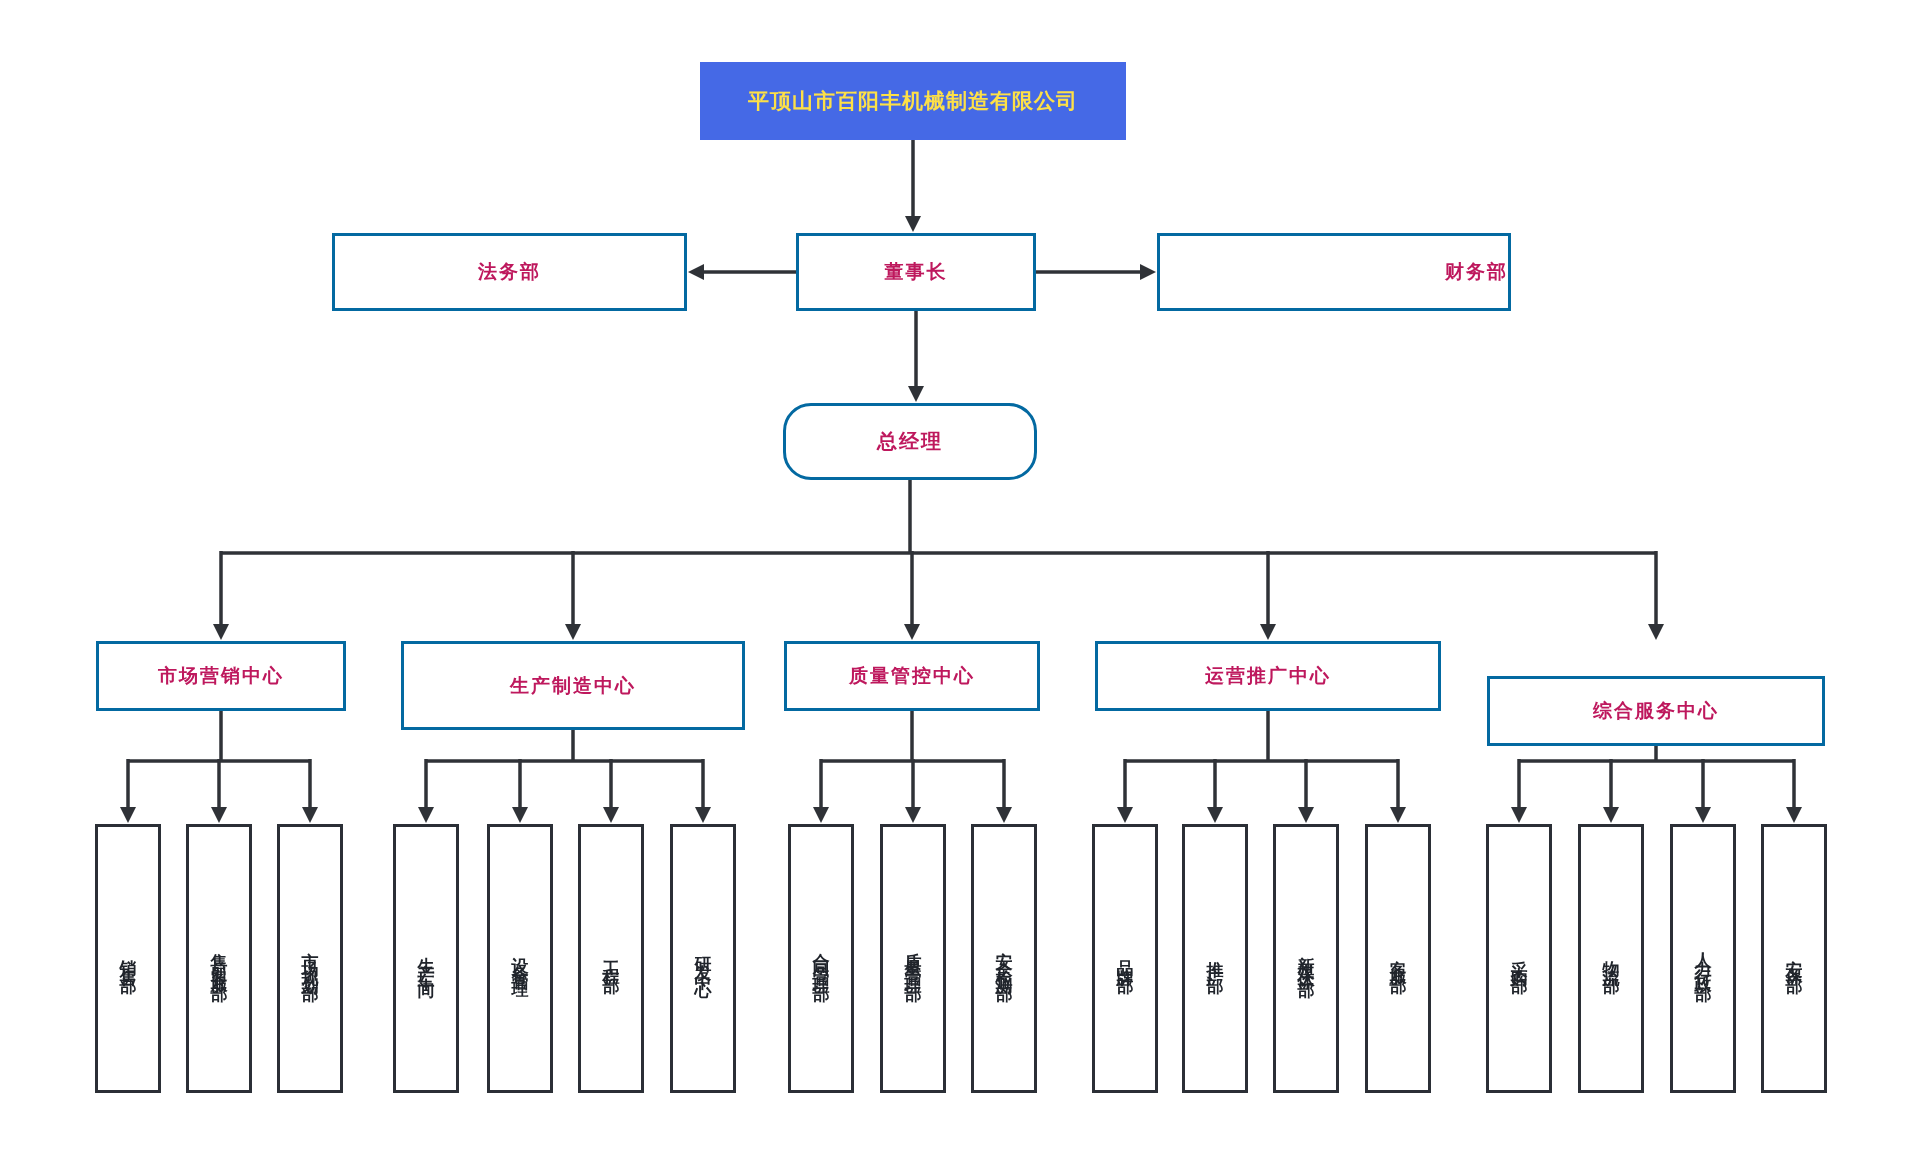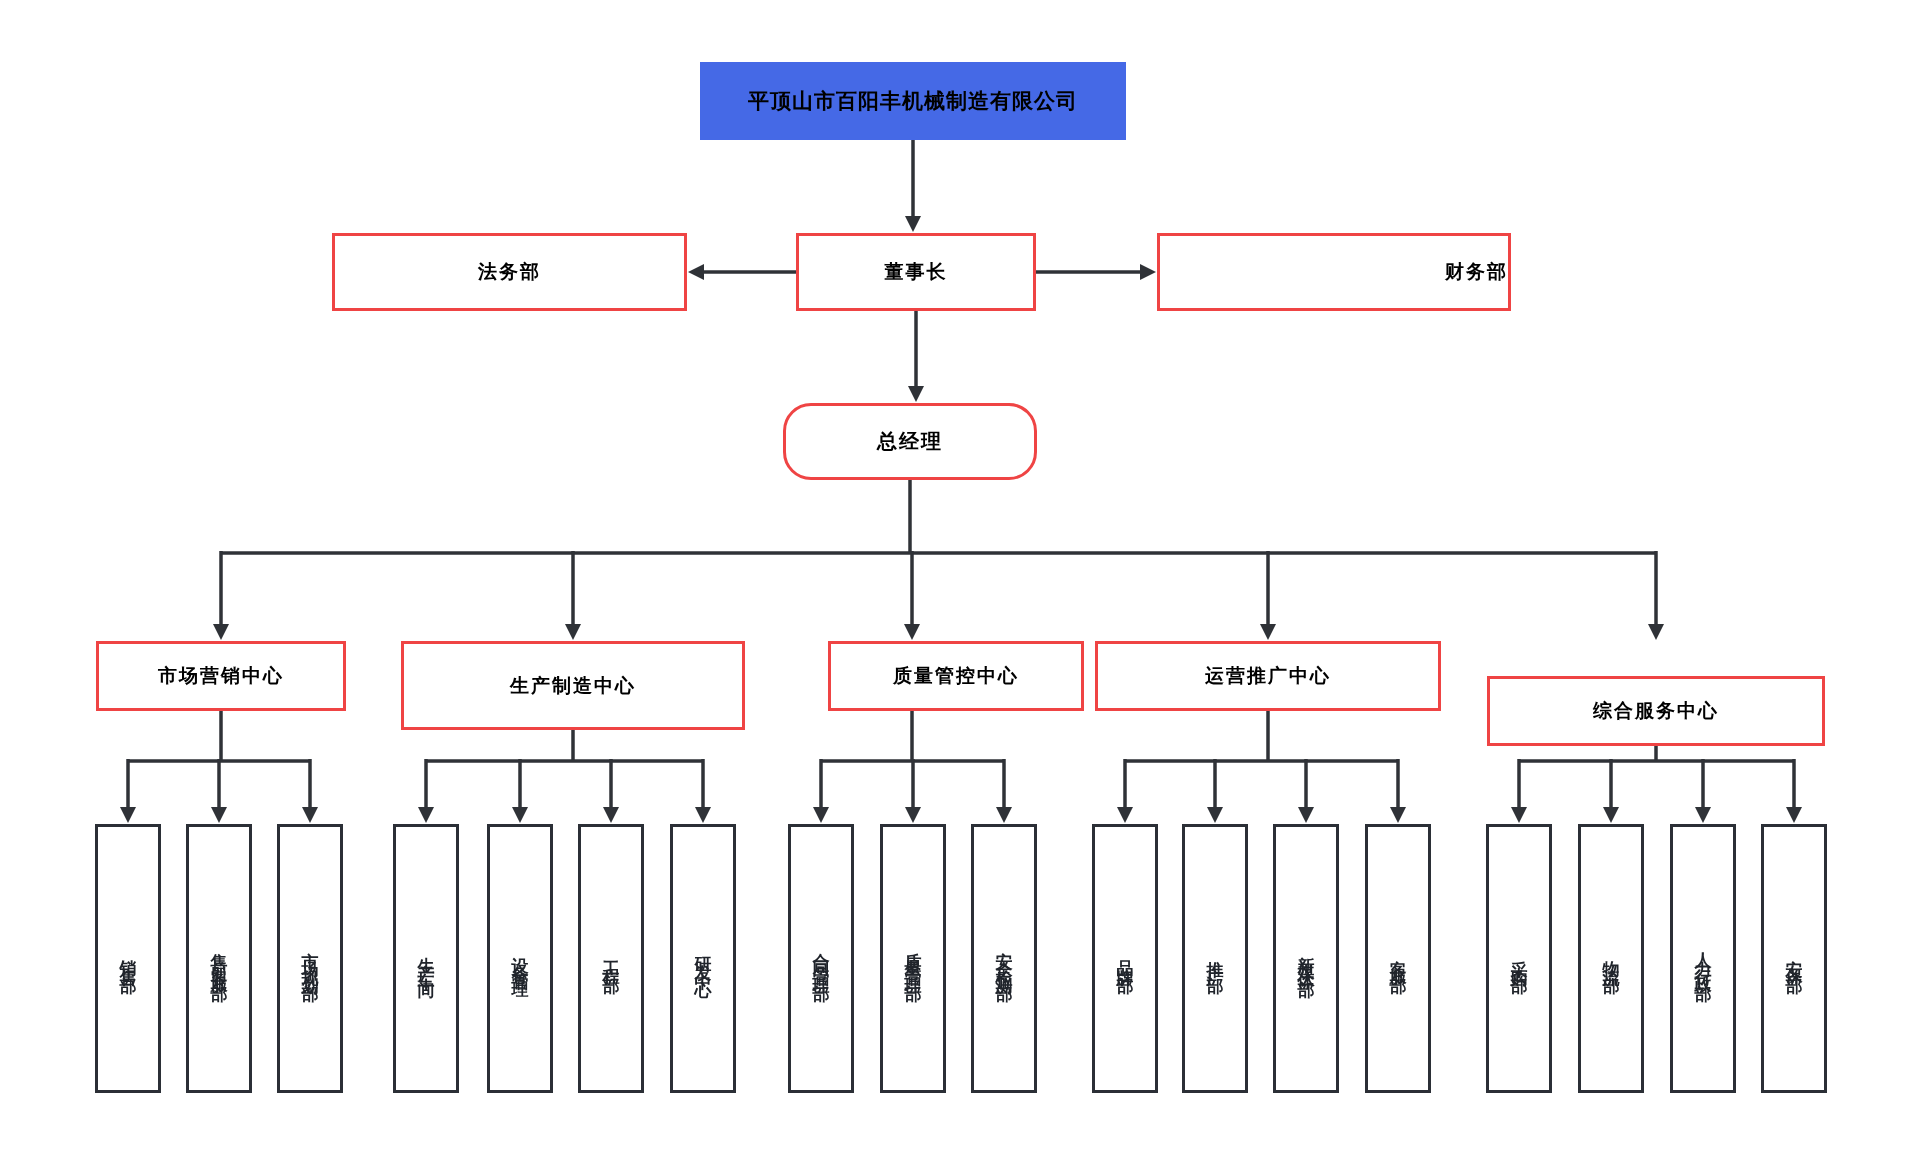--- a/index.html
+++ b/index.html
@@ -18,34 +18,34 @@
   svg.connectors {
     position: absolute;
     left: 0; top: 0;
     width: 1920px; height: 1164px;
     pointer-events: none;
   }
   .node {
     position: absolute;
     box-sizing: border-box;
     background: #ffffff;
-    border: 3px solid #ef4444;
+    border: 3px solid #0369a1;
     display: flex;
     align-items: center;
     justify-content: center;
-    color: #000000;
+    color: #be185d;
     font-weight: 700;
     font-size: 19px;
     letter-spacing: 2px;
     text-align: center;
   }
   .node.title-node {
     background: #4569e6;
     border: none;
-    color: #000000;
+    color: #fde047;
     font-size: 21px;
     letter-spacing: 1px;
   }
   .node.gm-node { font-size: 20px; }
   .vbox {
     position: absolute;
     box-sizing: border-box;
     top: 824px;
     width: 66px;
     height: 269px;
@@ -175,21 +175,21 @@
   <div class="node gm-node" style="left:783px; top:403px; width:254px; height:77px;border-radius:28px;">
     <span>总经理</span>
   </div>
 
   <div class="node" style="left:96px; top:641px; width:250px; height:70px;">
     <span>市场营销中心</span>
   </div>
   <div class="node" style="left:401px; top:641px; width:344px; height:89px;">
     <span>生产制造中心</span>
   </div>
-  <div class="node" style="left:784px; top:641px; width:256px; height:70px;margin-left:44px;">
+  <div class="node" style="left:784px; top:641px; width:256px; height:70px;">
     <span>质量管控中心</span>
   </div>
   <div class="node" style="left:1095px; top:641px; width:346px; height:70px;">
     <span>运营推广中心</span>
   </div>
   <div class="node" style="left:1487px; top:641px; width:338px; height:70px;margin-top:35px;">
     <span>综合服务中心</span>
   </div>
 
   <div class="vbox" style="left:95px;">

